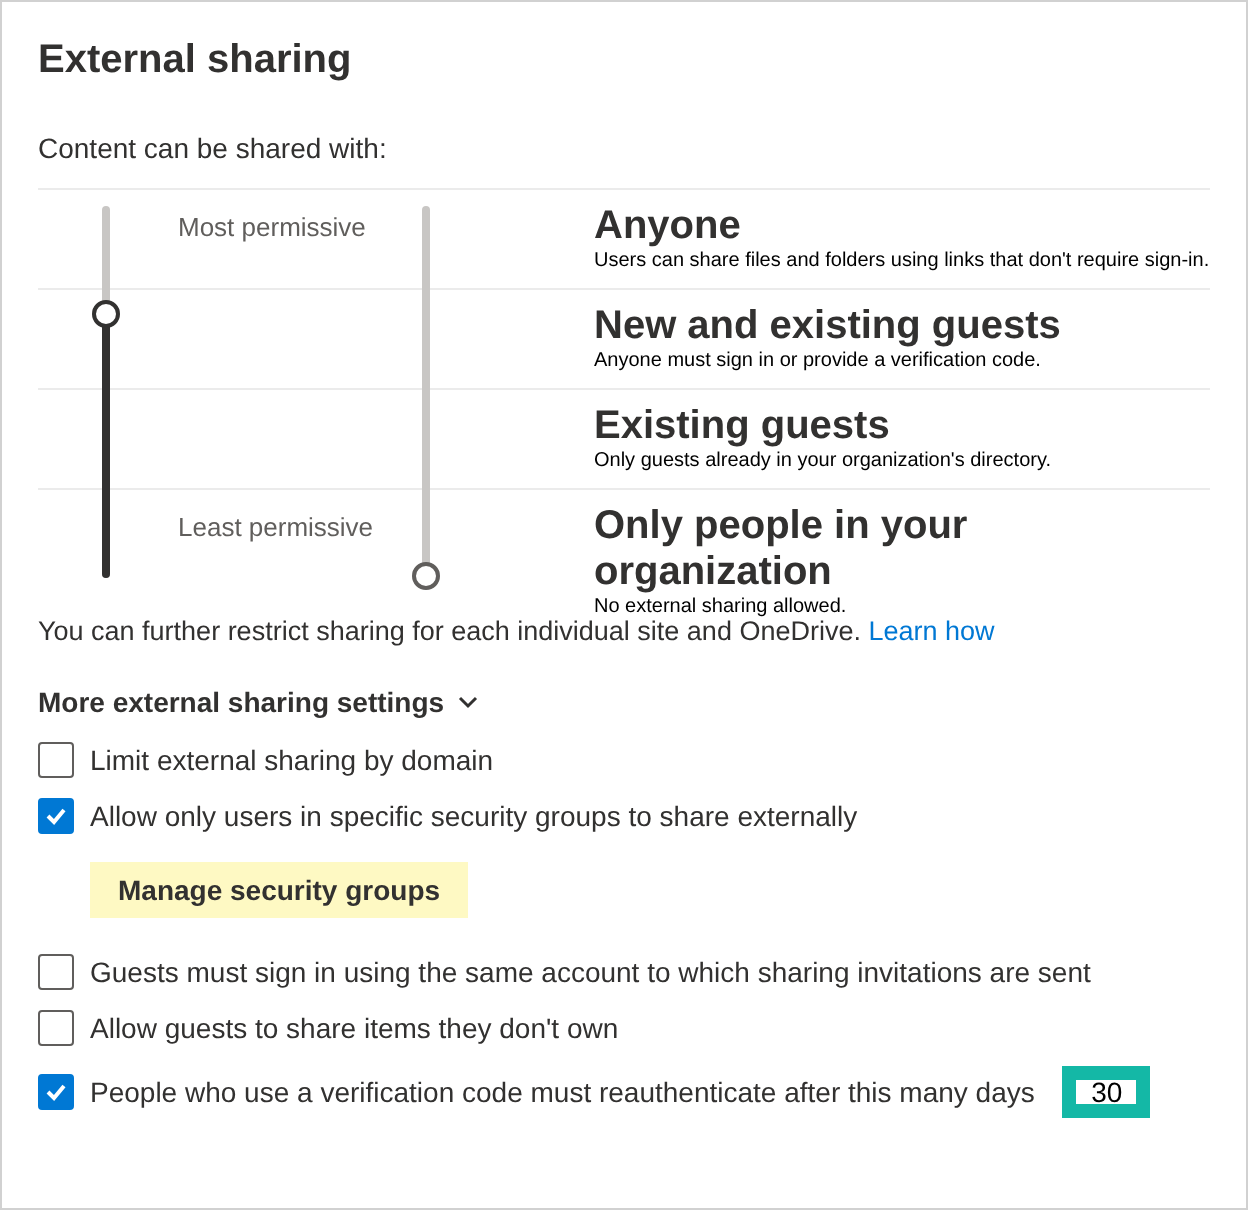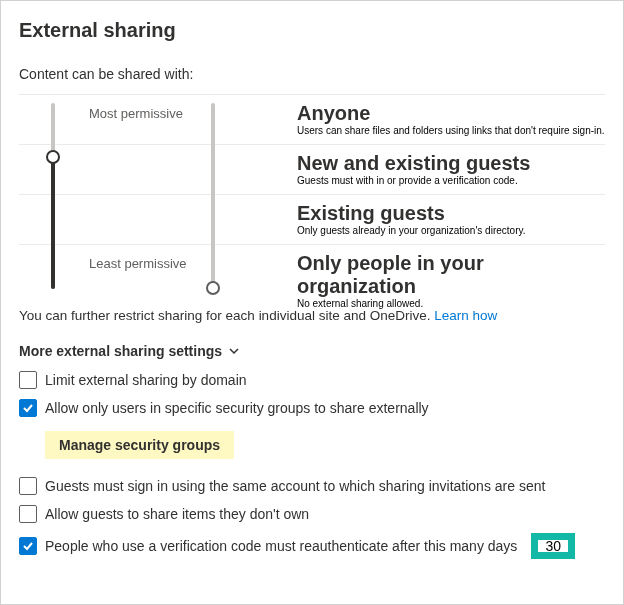--- a/index.html
+++ b/index.html
@@ -202,21 +202,21 @@
       <div class="desc-col">
         <div class="opt-title">Anyone</div>
         <div class="opt-sub">Users can share files and folders using links that don't require sign-in.</div>
       </div>
     </div>
     <div class="row">
       <div class="slider-col"></div>
       <div class="label-col"></div>
       <div class="desc-col">
         <div class="opt-title">New and existing guests</div>
-        <div class="opt-sub">Guests must with in or provide a verification code.</div>
+        <div class="opt-sub">Anyone must sign in or provide a verification code.</div>
       </div>
     </div>
     <div class="row">
       <div class="slider-col"></div>
       <div class="label-col"></div>
       <div class="desc-col">
         <div class="opt-title">Existing guests</div>
         <div class="opt-sub">Only guests already in your organization's directory.</div>
       </div>
     </div>

